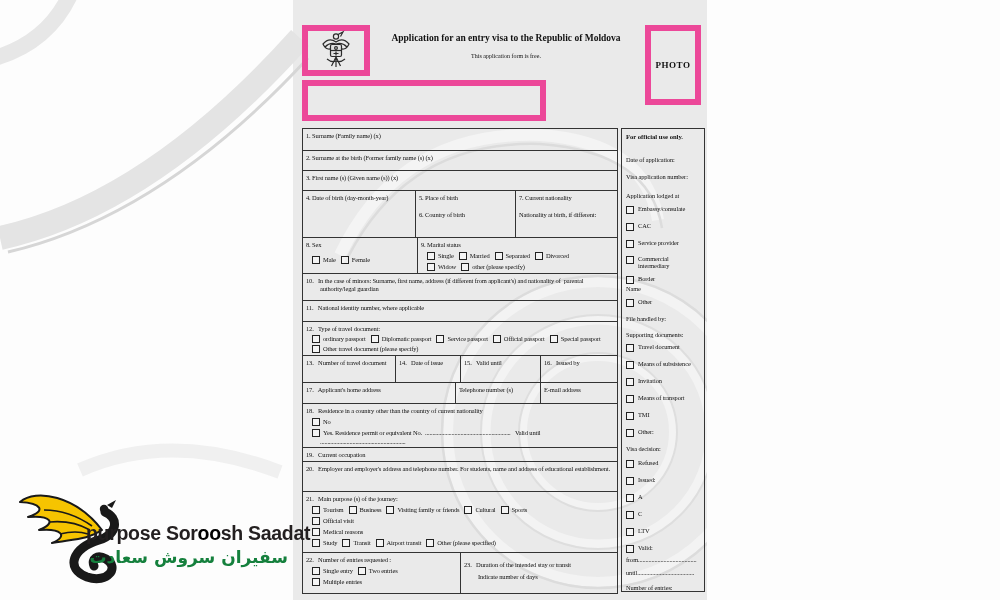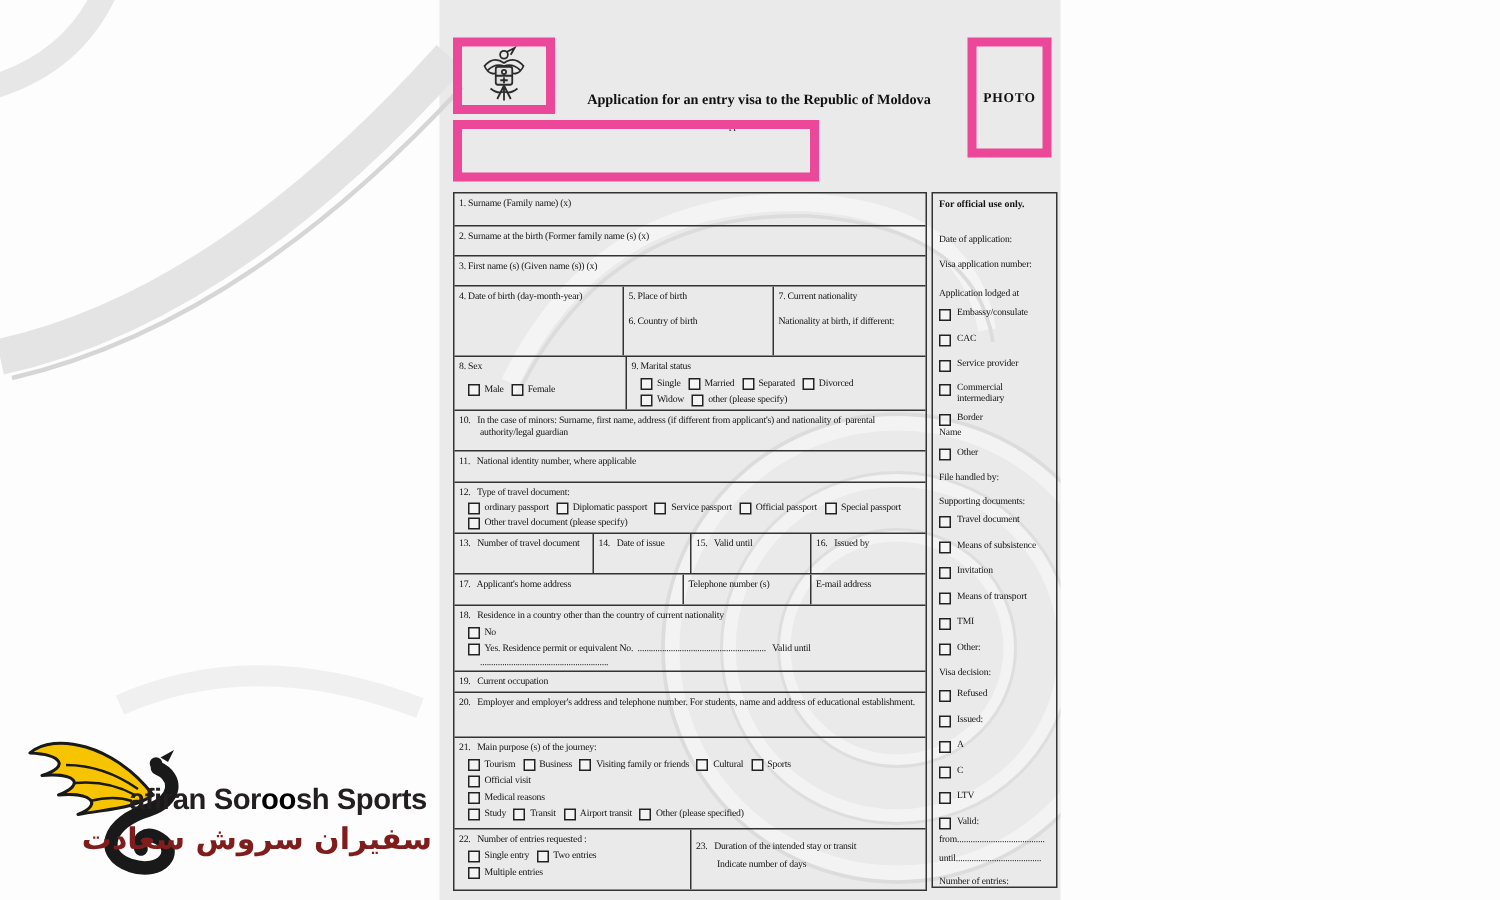--- a/index.html
+++ b/index.html
@@ -3,21 +3,21 @@
 <meta charset="utf-8">
 <style>
   html,body{margin:0;padding:0;background:#ffffff;}
   .stage{position:relative;width:1000px;height:600px;background:#fdfdfd;overflow:hidden;
          font-family:"Liberation Serif","DejaVu Serif",serif;color:#111;}
   .paper{position:absolute;left:293px;top:0;width:414px;height:600px;background:#eaeaea;}
   svg.wm{position:absolute;left:0;top:0;pointer-events:none;}
   .content{position:absolute;left:293px;top:0;width:414px;height:600px;}
   .box{position:absolute;border:6px solid #ec4899;box-sizing:border-box;}
   .coat{left:9px;top:25px;width:68px;height:51px;display:flex;align-items:center;justify-content:center;}
-  .titleblock{position:absolute;left:80px;top:33px;width:266px;text-align:center;margin-top:29px;}
+  .titleblock{position:absolute;left:80px;top:33px;width:266px;text-align:center;}
   .title{font-weight:bold;font-size:9.5px;line-height:1.2;}
   .subtitle{font-size:6px;margin-top:9px;}
   .photo{left:352px;top:25px;width:56px;height:80px;display:flex;align-items:center;justify-content:center;}
   .photo span{font-weight:bold;font-size:9px;letter-spacing:.5px;}
   .emptybox{left:9px;top:80px;width:244px;height:41px;}
   .ftable{position:absolute;left:9px;top:128px;width:316px;border:1px solid #333;box-sizing:border-box;}
   .frow{display:flex;border-bottom:1px solid #333;box-sizing:border-box;overflow:hidden;}
   .frow:last-child{border-bottom:none;}
   .fcell{border-right:1px solid #333;padding:2px 3px;box-sizing:border-box;overflow:hidden;}
   .fcell:last-child{border-right:none;flex:1;}
@@ -32,22 +32,22 @@
             box-sizing:border-box;padding:3px 4px;font-size:6.4px;line-height:1.15;overflow:hidden;}
   .ohead{font-weight:bold;font-size:6.6px;}
   .olabel{letter-spacing:-0.1px;}
   .ocheck{display:flex;align-items:flex-start;letter-spacing:-0.1px;}
   .ocheck .cb{margin-top:1px;margin-right:4px;}
   .logo{position:absolute;left:14px;top:488px;width:282px;height:110px;
         font-family:"Liberation Sans","DejaVu Sans",sans-serif;}
   .brand{position:absolute;left:72px;top:34px;font-size:19.5px;font-weight:bold;color:#231f20;
          white-space:nowrap;letter-spacing:-0.3px;}
   .brand .accent{color:#000000;}
-  .persian{position:absolute;right:8px;top:59px;font-size:20px;font-weight:bold;direction:rtl;
-           font-family:"DejaVu Sans",sans-serif;color:#7f1d1d;white-space:nowrap;}
+  .persian{position:absolute;right:8px;top:59px;font-size:17px;font-weight:bold;direction:rtl;
+           font-family:"DejaVu Sans",sans-serif;color:#15803d;white-space:nowrap;}
 </style>
 </head>
 <body>
 
 <div class="stage">
 
   <div class="paper"></div>
 
   <svg class="wm" width="707" height="600" viewBox="0 0 707 600" aria-hidden="true">
     <path d="M0 238 Q150 205 300 38" stroke="#e4e4e4" stroke-width="24" fill="none"></path>
@@ -438,17 +438,17 @@
   </div>
 
   <div class="logo">
     <svg width="115" height="105" viewBox="0 0 115 105">
       <path d="M88 42 C62 8 22 0 6 14 C27 15 33 23 14 29 C37 27 43 35 25 42 C47 40 55 48 38 55 C61 51 75 51 88 42 Z" fill="#f6c400" stroke="#191919" stroke-width="2" stroke-linejoin="round"></path>
       <path d="M30 22 Q55 22 78 38 M36 34 Q58 32 76 42 M46 46 Q62 42 74 46" stroke="#191919" stroke-width="1.6" fill="none"></path>
       <circle cx="90" cy="21" r="4.2" fill="#191919"></circle>
       <path d="M93 17 l9 -5 -4 8 z" fill="#191919"></path>
       <path d="M91 24 C105 30 104 46 85 52 C58 60 51 81 73 89 C94 96 106 79 92 71 C83 66 77 71 80 78" stroke="#191919" stroke-width="9" fill="none" stroke-linecap="round"></path>
     </svg>
-    <div class="brand"><span>afiran Sor</span><span class="accent">oo</span><span>sh Sports</span></div>
+    <div class="brand"><span>purpose Sor</span><span class="accent">oo</span><span>sh Saadat</span></div>
     <div class="persian">سفیران سروش سعادت</div>
   </div>
 
 </div>
 
 </body></html>

